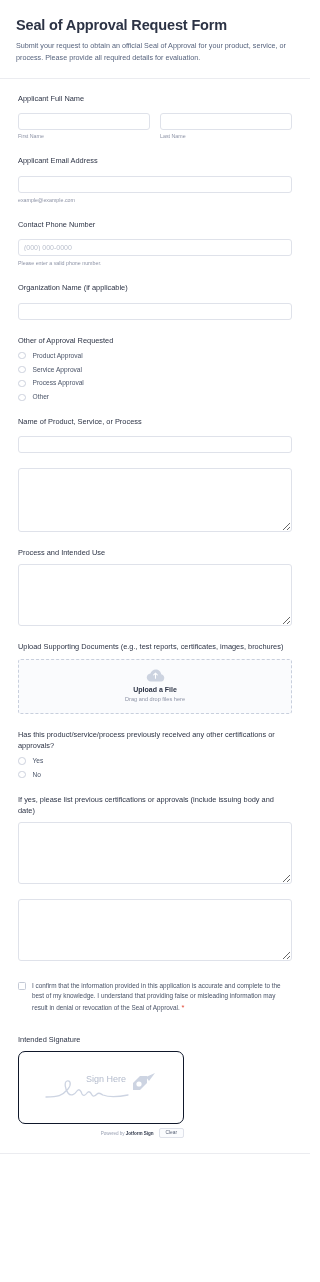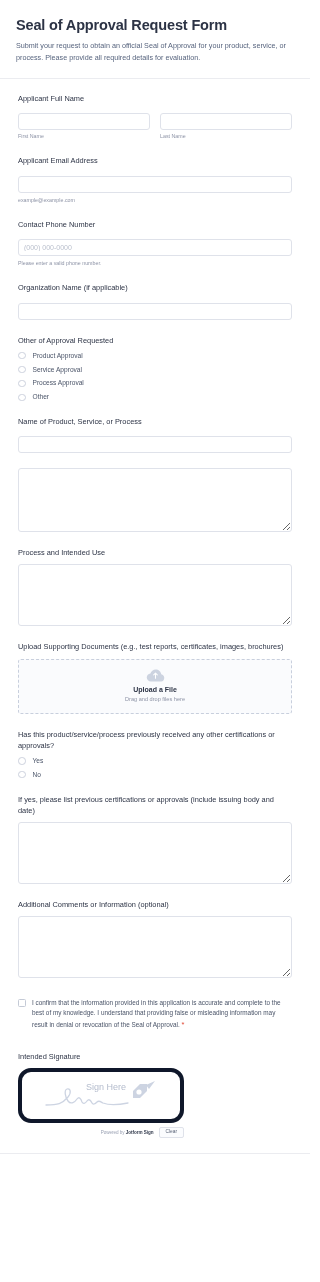--- a/index.html
+++ b/index.html
@@ -196,23 +196,23 @@
   }
   .consent-text {
     font-size: 6.4px;
     color: #4a5468;
     line-height: 1.62;
   }
 
   
   .sig-box {
     width: 166px;
-    height: 55px;
-    border: 4px solid #0f172a;
-    border-radius: 13px;
+    height: 73px;
+    border: 1px solid #0f172a;
+    border-radius: 7px;
     background: #ffffff;
     position: relative;
     overflow: hidden;
   }
   .sig-inner {
     position: absolute;
     left: 0; right: 0;
     top: 50%;
     transform: translateY(-50%);
     display: flex;
@@ -366,21 +366,20 @@
         </div>
       </div>
     </div>
 
     <div class="field">
       <span class="field-label">If yes, please list previous certifications or approvals (include issuing body and date)</span>
       <textarea class="area h-mid" style=""></textarea>
     </div>
 
     <div class="field">
-      <span class="field-label">Additional Comments or Information (optional)</span>
       <textarea class="area h-mid" style=""></textarea>
     </div>
 
     <div class="consent-row">
       <span class="check-box"></span>
       <span class="consent-text"><span>I confirm that the information provided in this application is accurate and complete to the best of my knowledge. I understand that providing false or misleading information may result in denial or revocation of the Seal of Approval.</span> <span class="req-star">*</span></span>
     </div>
 
     <div class="field">
       <span class="field-label">Intended Signature</span>

